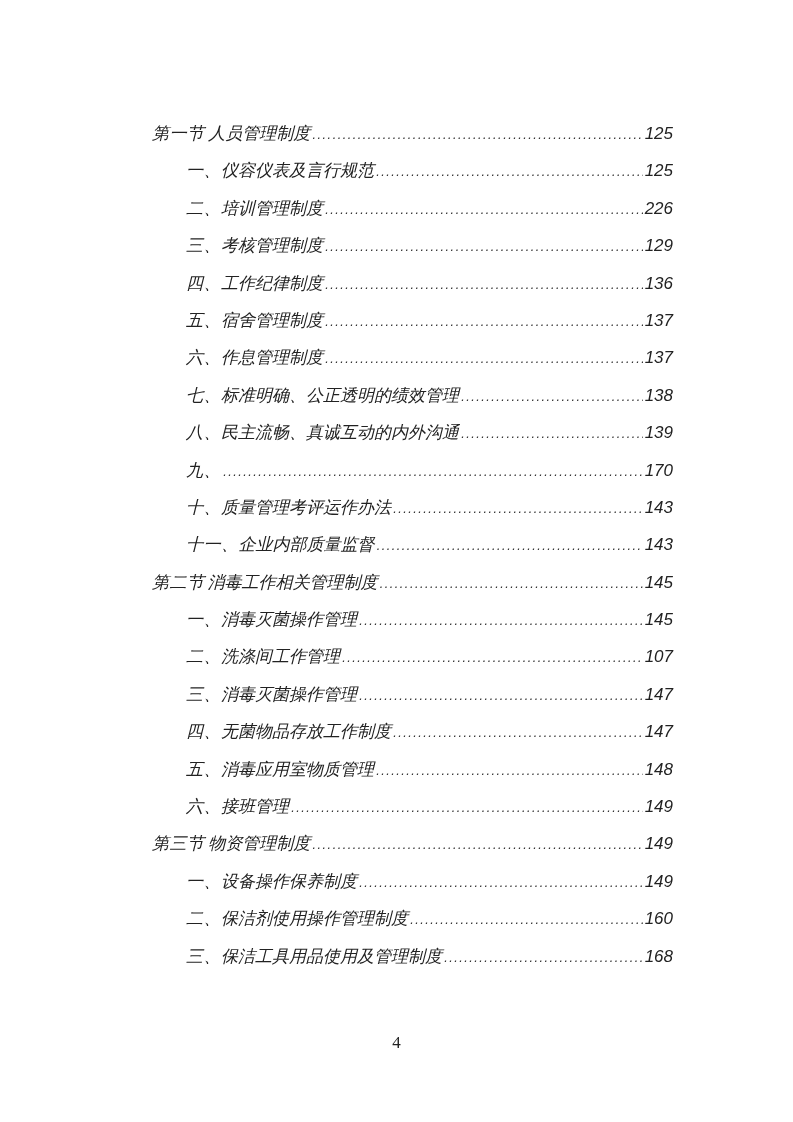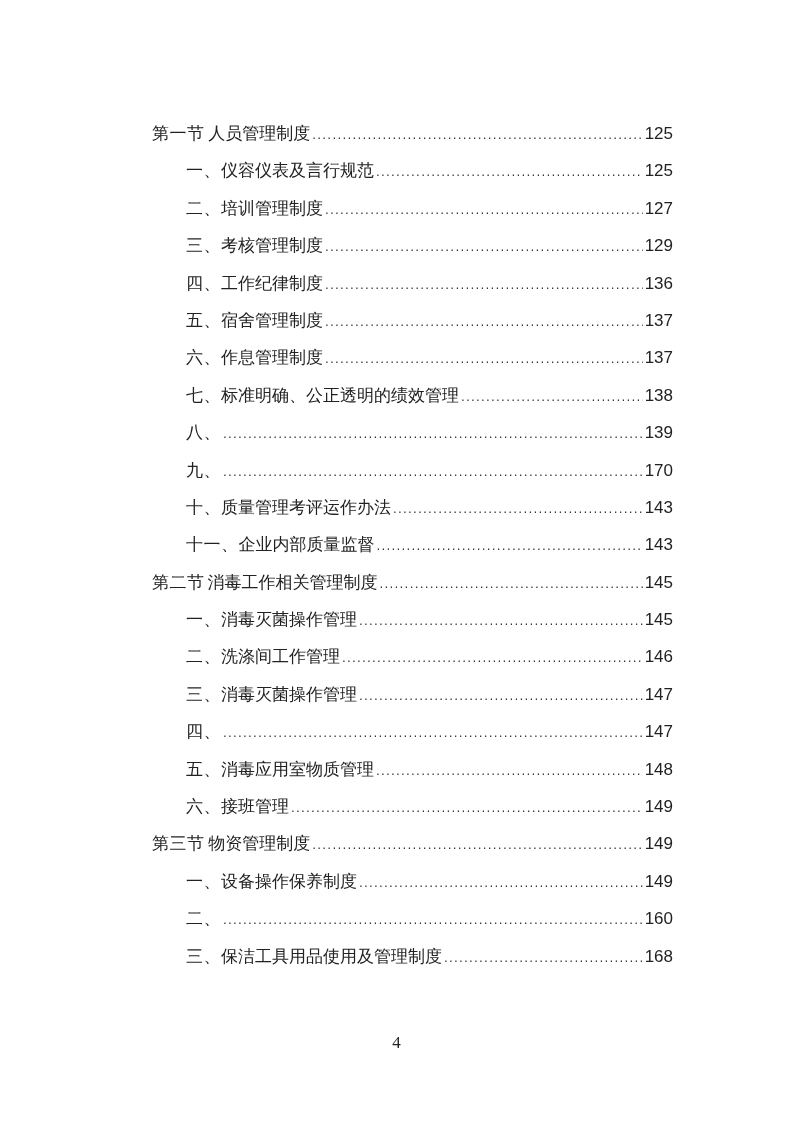--- a/index.html
+++ b/index.html
@@ -1,19 +1,19 @@
 <!DOCTYPE html>
 <html><head>
 <meta charset="utf-8">
 <style>
   html, body { margin: 0; padding: 0; background: #ffffff; }
   body { width: 793px; height: 1122px; position: relative; overflow: hidden;
          font-family: "DejaVu Sans", "Liberation Sans", sans-serif; color: #222; }
   .toc { position: absolute; left: 152px; top: 104px; width: 521px; }
-  .row { display: flex; align-items: baseline; height: 37.4px; font-size: 17px; white-space: nowrap; }
+  .row { display: flex; align-items: baseline; height: 37.4px; font-size: 17px; white-space: nowrap; font-style: italic; }
   .row.item { padding-left: 34px; }
   .num { letter-spacing: 0.5px; }
   .gap { display: inline-block; width: 10px; }
   .title { flex: 0 0 auto; }
   .leader { flex: 1 1 auto; overflow: hidden; margin: 0 2px; font-size: 12px; color: #333;
             letter-spacing: 1.2px; }
   .leader::before { content: "............................................................................................................................................................................"; }
   .page { flex: 0 0 auto; font-family: "Liberation Sans", sans-serif; font-size: 17px; margin-top: 20px; }
   .footer { position: absolute; top: 1033px; left: 0; width: 793px; text-align: center;
             font-family: "Liberation Serif", serif; font-size: 17px; }
@@ -32,21 +32,21 @@
     <div class="row item">
       <span class="num">一、</span>
       <span class="title">仪容仪表及言行规范</span>
       <span class="leader"></span>
       <span class="page">125</span>
     </div>
     <div class="row item">
       <span class="num">二、</span>
       <span class="title">培训管理制度</span>
       <span class="leader"></span>
-      <span class="page">127</span>
+      <span class="page">226</span>
     </div>
     <div class="row item">
       <span class="num">三、</span>
       <span class="title">考核管理制度</span>
       <span class="leader"></span>
       <span class="page">129</span>
     </div>
     <div class="row item">
       <span class="num">四、</span>
       <span class="title">工作纪律制度</span>
@@ -66,20 +66,21 @@
       <span class="page">137</span>
     </div>
     <div class="row item">
       <span class="num">七、</span>
       <span class="title">标准明确、公正透明的绩效管理</span>
       <span class="leader"></span>
       <span class="page">138</span>
     </div>
     <div class="row item">
       <span class="num">八、</span>
+      <span class="title">民主流畅、真诚互动的内外沟通</span>
       <span class="leader"></span>
       <span class="page">139</span>
     </div>
     <div class="row item">
       <span class="num">九、</span>
       <span class="leader"></span>
       <span class="page">170</span>
     </div>
     <div class="row item">
       <span class="num">十、</span>
@@ -103,30 +104,31 @@
     <div class="row item">
       <span class="num">一、</span>
       <span class="title">消毒灭菌操作管理</span>
       <span class="leader"></span>
       <span class="page">145</span>
     </div>
     <div class="row item">
       <span class="num">二、</span>
       <span class="title">洗涤间工作管理</span>
       <span class="leader"></span>
-      <span class="page">146</span>
+      <span class="page">107</span>
     </div>
     <div class="row item">
       <span class="num">三、</span>
       <span class="title">消毒灭菌操作管理</span>
       <span class="leader"></span>
       <span class="page">147</span>
     </div>
     <div class="row item">
       <span class="num">四、</span>
+      <span class="title">无菌物品存放工作制度</span>
       <span class="leader"></span>
       <span class="page">147</span>
     </div>
     <div class="row item">
       <span class="num">五、</span>
       <span class="title">消毒应用室物质管理</span>
       <span class="leader"></span>
       <span class="page">148</span>
     </div>
     <div class="row item">
@@ -143,20 +145,21 @@
       <span class="page">149</span>
     </div>
     <div class="row item">
       <span class="num">一、</span>
       <span class="title">设备操作保养制度</span>
       <span class="leader"></span>
       <span class="page">149</span>
     </div>
     <div class="row item">
       <span class="num">二、</span>
+      <span class="title">保洁剂使用操作管理制度</span>
       <span class="leader"></span>
       <span class="page">160</span>
     </div>
     <div class="row item">
       <span class="num">三、</span>
       <span class="title">保洁工具用品使用及管理制度</span>
       <span class="leader"></span>
       <span class="page">168</span>
     </div>
   </div>

